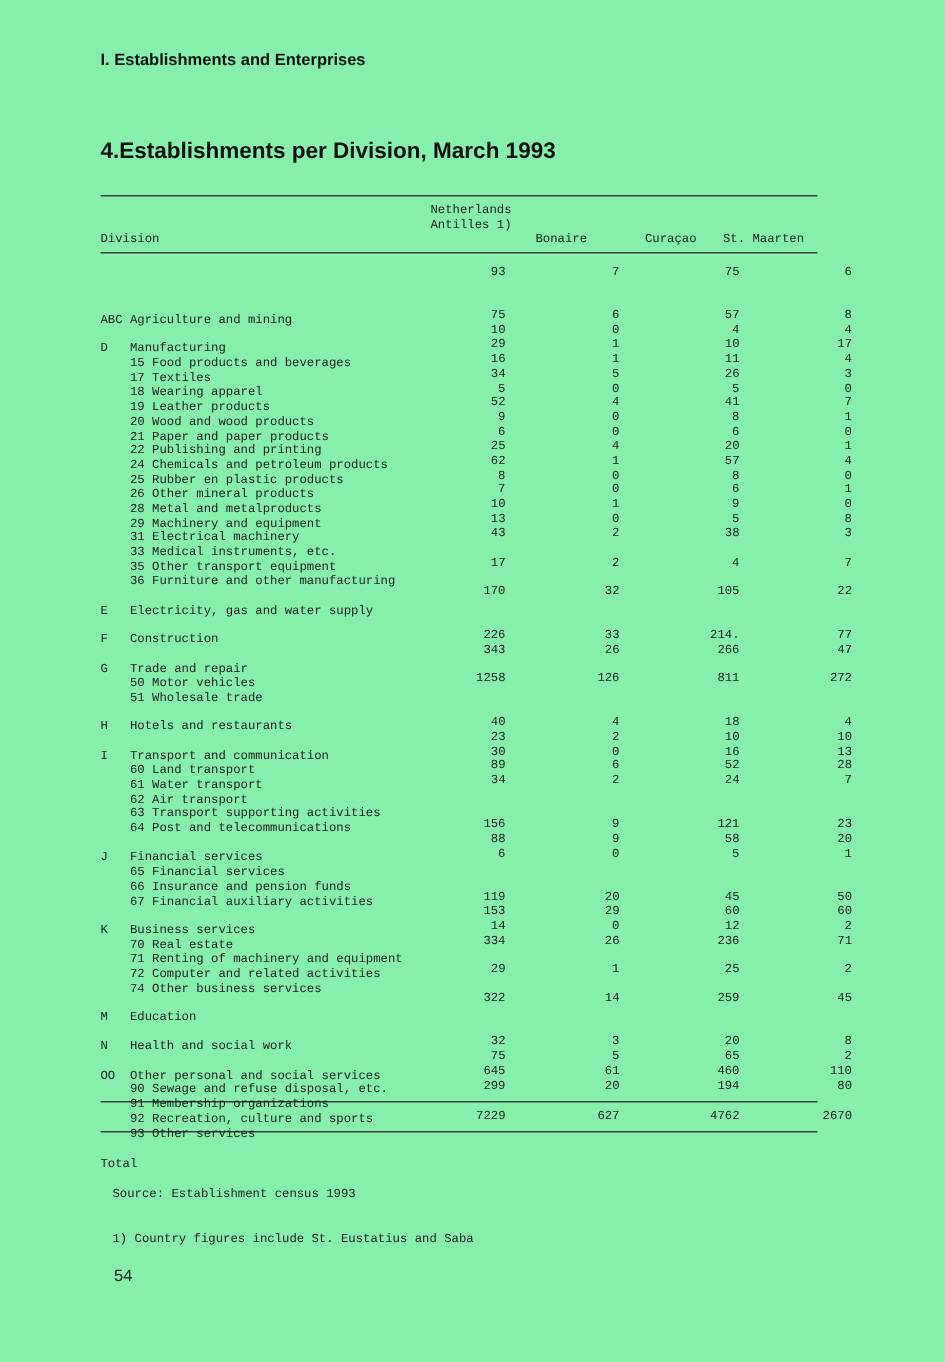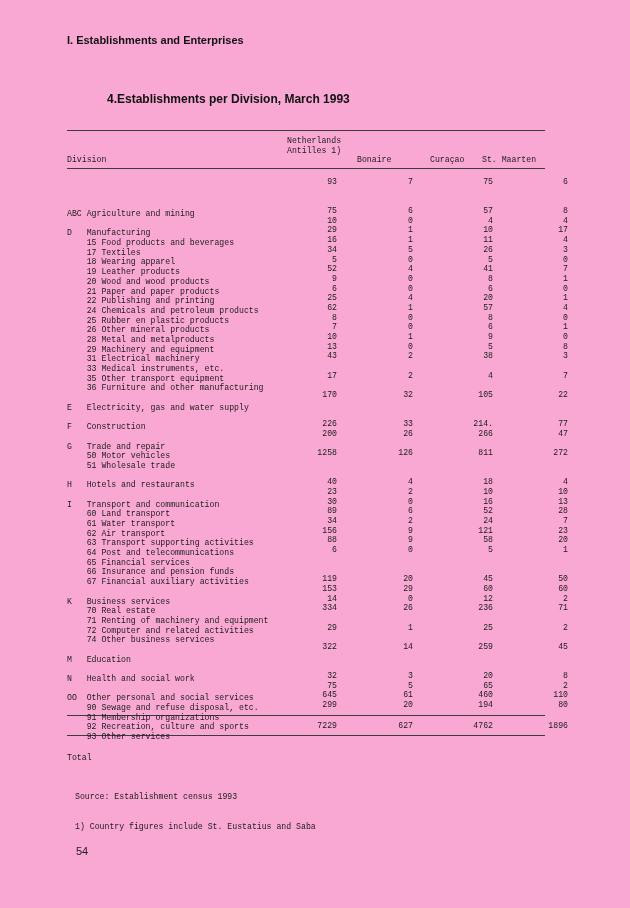--- a/index.html
+++ b/index.html
@@ -1,32 +1,32 @@
 <!DOCTYPE html>
 <html><head>
 <meta charset="utf-8">
 <style>
   html,body { margin:0; padding:0; background:#ffffff; }
   .page {
     position:relative;
     width:630px; height:908px;
-    background:#f9a8d4;
+    background:#86efac;
     color:#1c1c1c;
     font-family:"Liberation Mono","DejaVu Sans Mono",monospace;
     overflow:hidden;
   }
   .kicker {
     position:absolute; left:67px; top:34px;
     font-family:"Liberation Sans","DejaVu Sans",sans-serif;
     font-weight:700; font-size:11px; color:#111;
   }
   .title {
     position:absolute; left:67px; top:92px;
     font-family:"Liberation Sans","DejaVu Sans",sans-serif;
-    font-weight:700; font-size:12px; color:#111;margin-left:40px;
+    font-weight:700; font-size:15px; color:#111;
   }
   .table { position:absolute; left:67px; top:130px; width:478px; }
   .thead {
     position:relative; height:37px;
     border-top:1px solid #3c3c3c;
     border-bottom:1px solid #3c3c3c;
     font-size:8.2px;
   }
   .division   { position:absolute; left:0;    bottom:4px;text-align:right; }
   .h-na       { position:absolute; left:220px; top:5px; line-height:10px; }
@@ -216,21 +216,21 @@
         </div>
         <div class="trow">
           <span class="lbl">    50 Motor vehicles</span>
           <span class="val v0">226</span>
           <span class="val v1">33</span>
           <span class="val v2">214.</span>
           <span class="val v3">77</span>
         </div>
         <div class="trow">
           <span class="lbl">    51 Wholesale trade</span>
-          <span class="val v0">200</span>
+          <span class="val v0">343</span>
           <span class="val v1">26</span>
           <span class="val v2">266</span>
           <span class="val v3">47</span>
         </div>
         <div class="trow gap">
           <span class="lbl">H   Hotels and restaurants</span>
           <span class="val v0">1258</span>
           <span class="val v1">126</span>
           <span class="val v2">811</span>
           <span class="val v3">272</span>
@@ -266,20 +266,23 @@
           <span class="val v2">52</span>
           <span class="val v3">28</span>
         </div>
         <div class="trow">
           <span class="lbl">    64 Post and telecommunications</span>
           <span class="val v0">34</span>
           <span class="val v1">2</span>
           <span class="val v2">24</span>
           <span class="val v3">7</span>
         </div>
+        <div class="trow gap">
+          <span class="lbl">J   Financial services</span>
+        </div>
         <div class="trow">
           <span class="lbl">    65 Financial services</span>
           <span class="val v0">156</span>
           <span class="val v1">9</span>
           <span class="val v2">121</span>
           <span class="val v3">23</span>
         </div>
         <div class="trow">
           <span class="lbl">    66 Insurance and pension funds</span>
           <span class="val v0">88</span>
@@ -372,21 +375,21 @@
         </div>
       </div>
 
     <div class="total-rule-top"></div>
 
     <div class="total-row">
       <span class="lbl">Total</span>
       <span class="val v0">7229</span>
       <span class="val v1">627</span>
       <span class="val v2">4762</span>
-      <span class="val v3">1896</span>
+      <span class="val v3">2670</span>
     </div>
 
     <div class="total-rule-bottom"></div>
 
   </div>
 
   <div class="source">
     <div>Source: Establishment census 1993</div>
     <div>1) Country figures include St. Eustatius and Saba</div>
   </div>

